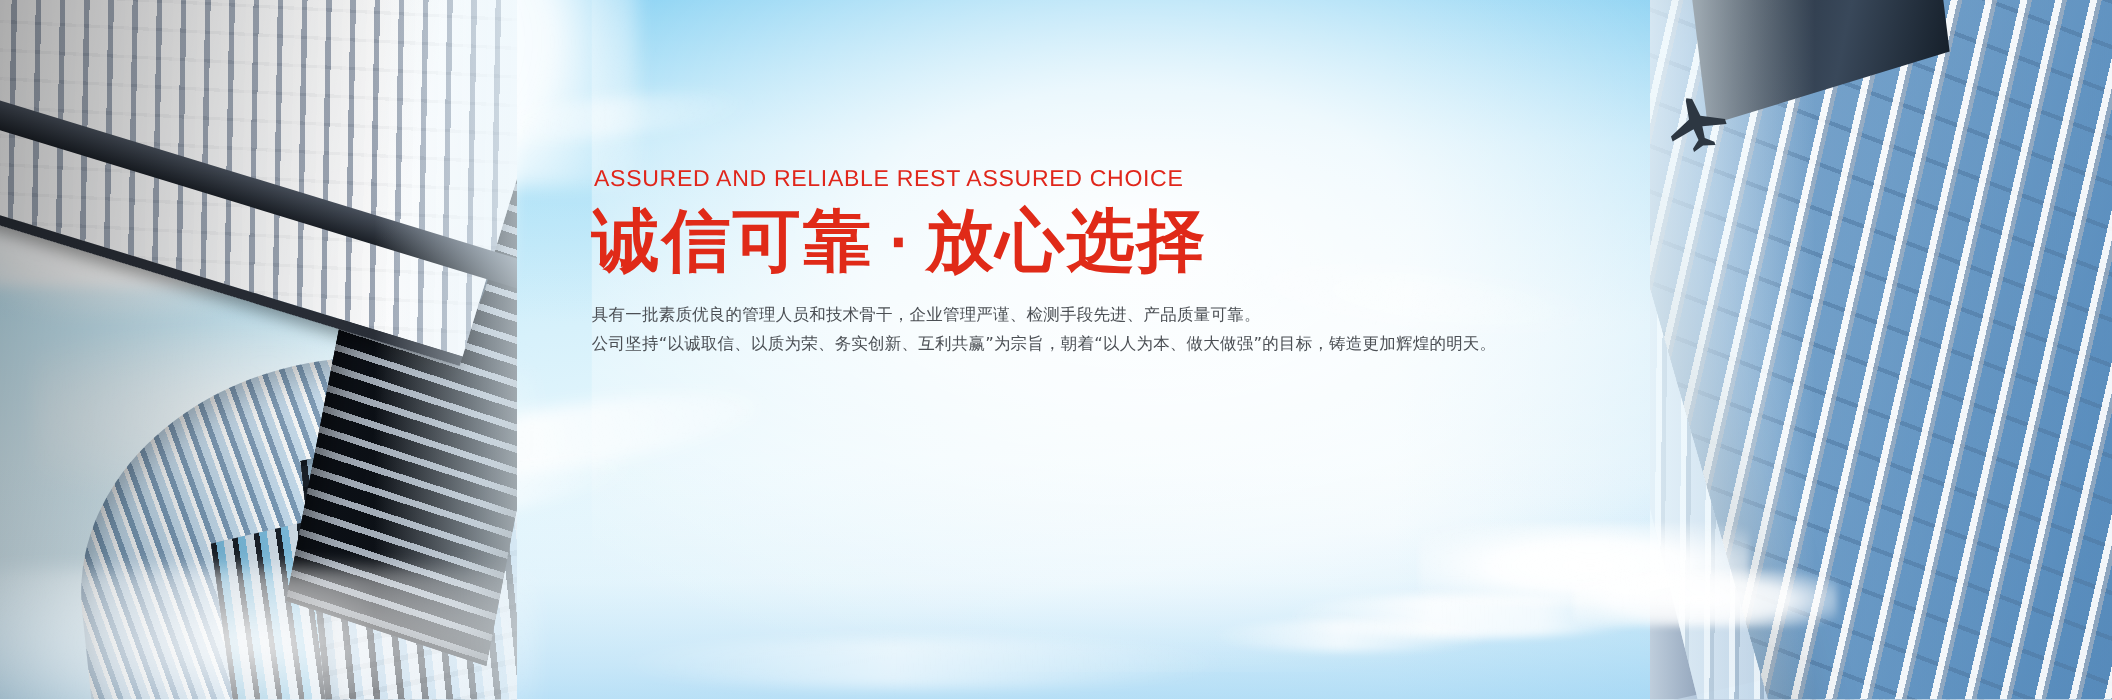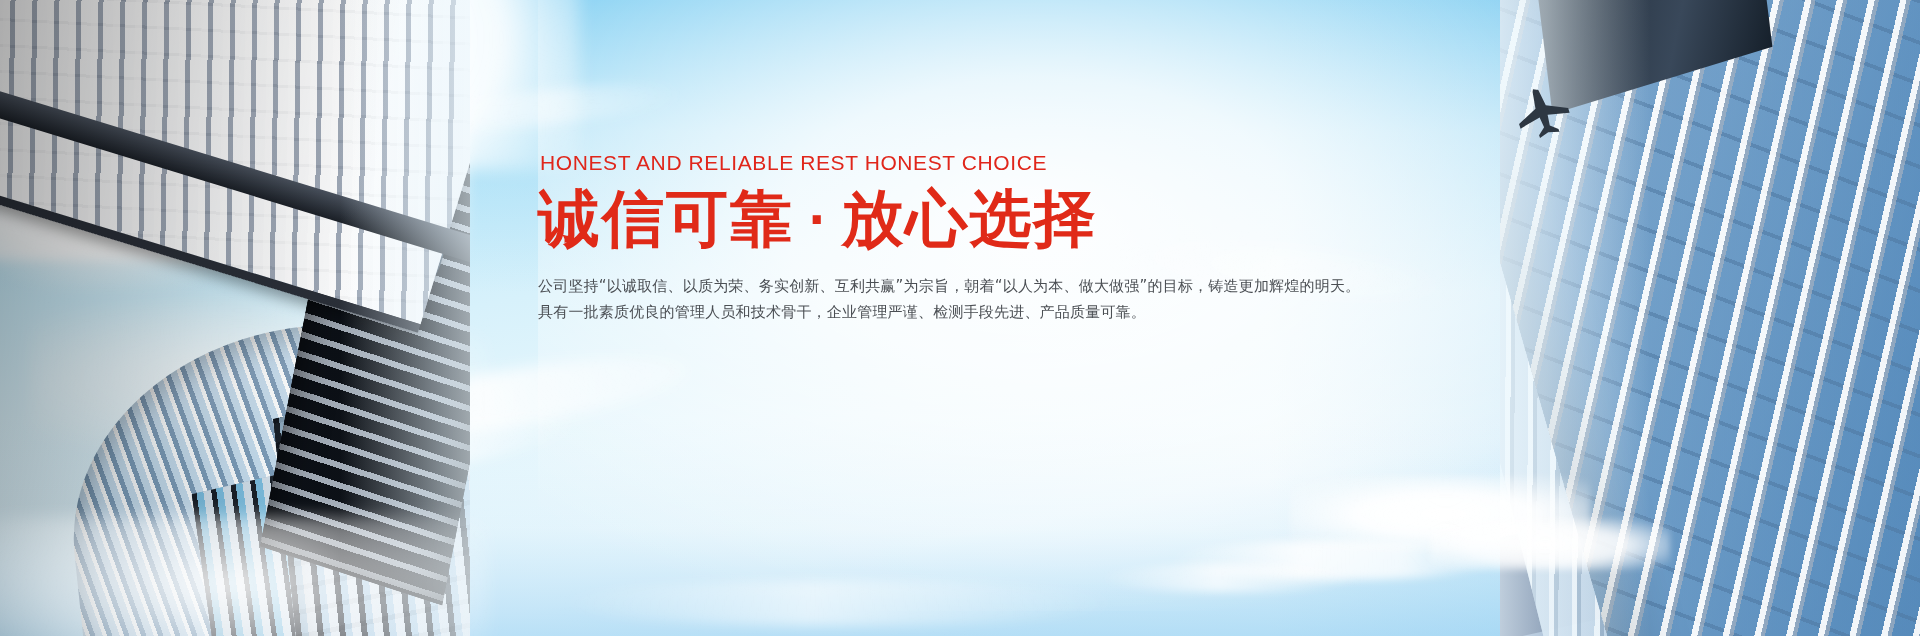--- a/index.html
+++ b/index.html
@@ -327,21 +327,21 @@
 
   <div class="plane">
     <svg viewBox="0 0 120 90" xmlns="http://www.w3.org/2000/svg">
       <g fill="#2d3742">
         <path d="M58 8 L66 12 L70 40 L104 56 L104 64 L68 56 L66 74 L78 84 L78 89 L60 84 L44 89 L44 84 L56 74 L54 56 L18 64 L18 56 L52 40 L56 12 Z"></path>
       </g>
     </svg>
   </div>
 
   <div class="copy">
-    <div class="eyebrow">HONEST AND RELIABLE  REST HONEST CHOICE</div>
+    <div class="eyebrow">ASSURED AND RELIABLE  REST ASSURED CHOICE</div>
     <div class="headline">
       <span>诚信可靠</span><span class="sep">·</span><span>放心选择</span>
     </div>
+    <div class="body-line">具有一批素质优良的管理人员和技术骨干，企业管理严谨、检测手段先进、产品质量可靠。</div>
     <div class="body-line">公司坚持“以诚取信、以质为荣、务实创新、互利共赢”为宗旨，朝着“以人为本、做大做强”的目标，铸造更加辉煌的明天。</div>
-    <div class="body-line">具有一批素质优良的管理人员和技术骨干，企业管理严谨、检测手段先进、产品质量可靠。</div>
   </div>
 
 </div>
 
 </body></html>

